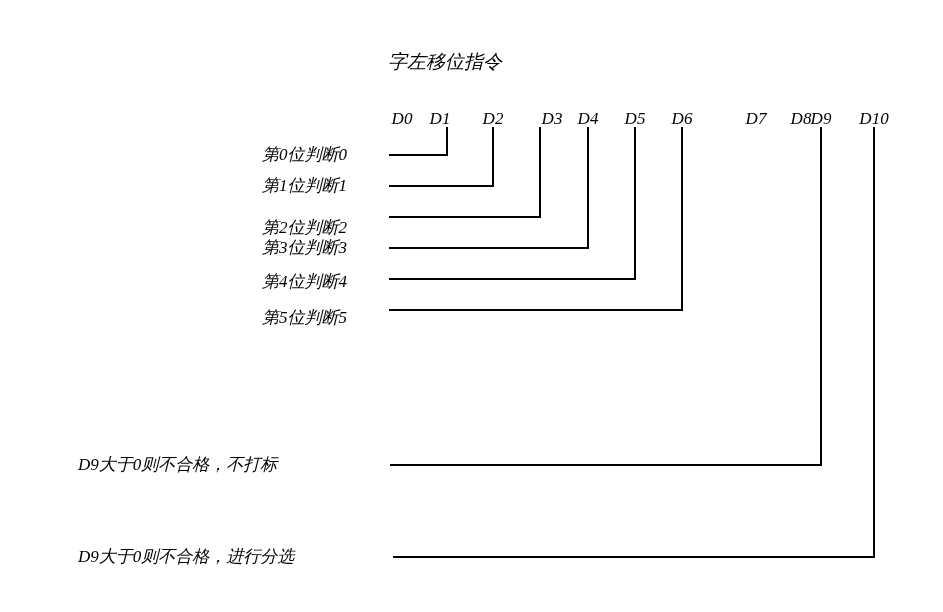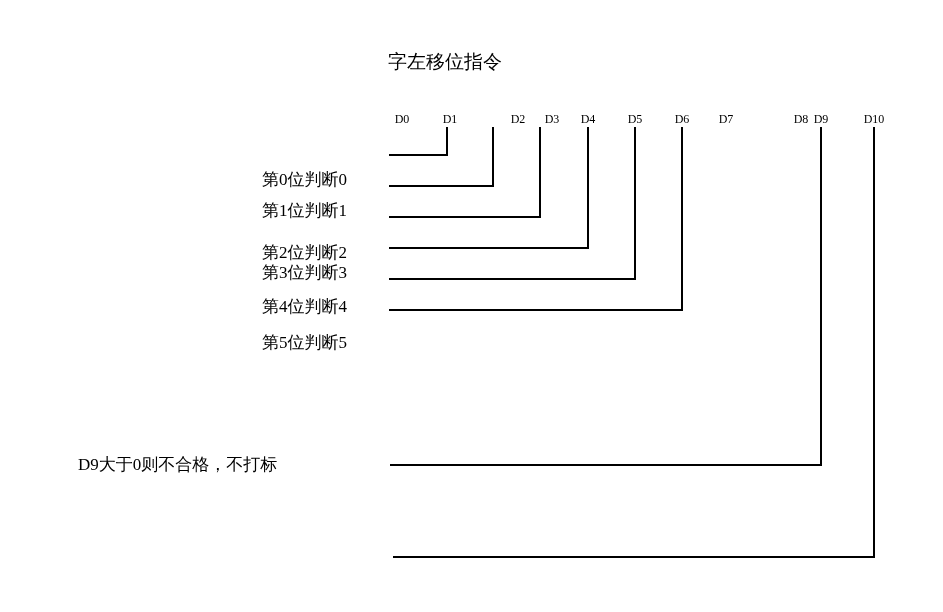--- a/index.html
+++ b/index.html
@@ -8,46 +8,46 @@
     background: #ffffff;
   }
   #canvas {
     position: relative;
     width: 943px;
     height: 612px;
     background: #ffffff;
     font-family: "Liberation Serif", "DejaVu Serif", serif;
     color: #000000;
     overflow: hidden;
+    font-style: italic;
   }
   .title {
     position: absolute;
     left: 388px;
     top: 50px;
     font-size: 19px;
     line-height: 24px;
     white-space: nowrap;
   }
   .dlabel {
     position: absolute;
     top: 109px;
-    font-size: 12px;
+    font-size: 17px;
     line-height: 20px;
     white-space: nowrap;
     text-align: center;
     transform: translateX(-50%);
   }
   .bitlabel {
     position: absolute;
     left: 262px;
     font-size: 17px;
     line-height: 20px;
     white-space: nowrap;
     text-align: left;
-    margin-top: 25px;
   }
   .botlabel {
     position: absolute;
     left: 78px;
     font-size: 17px;
     line-height: 20px;
     white-space: nowrap;
     text-align: center;
   }
   svg.wires {
@@ -66,39 +66,40 @@
   }
 </style>
 </head>
 <body>
 
 <div id="canvas">
 
   <div class="title">字左移位指令</div>
 
   <div class="dlabel" style="left:402px">D0</div>
-  <div class="dlabel" style="left:450px">D1</div>
-  <div class="dlabel" style="left:518px">D2</div>
+  <div class="dlabel" style="left:440px">D1</div>
+  <div class="dlabel" style="left:493px">D2</div>
   <div class="dlabel" style="left:552px">D3</div>
   <div class="dlabel" style="left:588px">D4</div>
   <div class="dlabel" style="left:635px">D5</div>
   <div class="dlabel" style="left:682px">D6</div>
-  <div class="dlabel" style="left:726px">D7</div>
+  <div class="dlabel" style="left:756px">D7</div>
   <div class="dlabel" style="left:801px">D8</div>
   <div class="dlabel" style="left:821px">D9</div>
   <div class="dlabel" style="left:874px">D10</div>
 
   <div class="bitlabel" style="top:145px">第0位判断0</div>
   <div class="bitlabel" style="top:176px">第1位判断1</div>
   <div class="bitlabel" style="top:218px">第2位判断2</div>
   <div class="bitlabel" style="top:238px">第3位判断3</div>
   <div class="bitlabel" style="top:272px">第4位判断4</div>
   <div class="bitlabel" style="top:308px">第5位判断5</div>
 
   <div class="botlabel" style="top:455px">D9大于0则不合格，不打标</div>
+  <div class="botlabel" style="top:547px">D9大于0则不合格，进行分选</div>
 
   <svg class="wires" viewBox="0 0 943 612">
 
     <path d="M 389 155 L 447 155 L 447 127"></path>
 
     <path d="M 389 186 L 493 186 L 493 127"></path>
 
     <path d="M 389 217 L 540 217 L 540 127"></path>
 
     <path d="M 389 248 L 588 248 L 588 127"></path>

